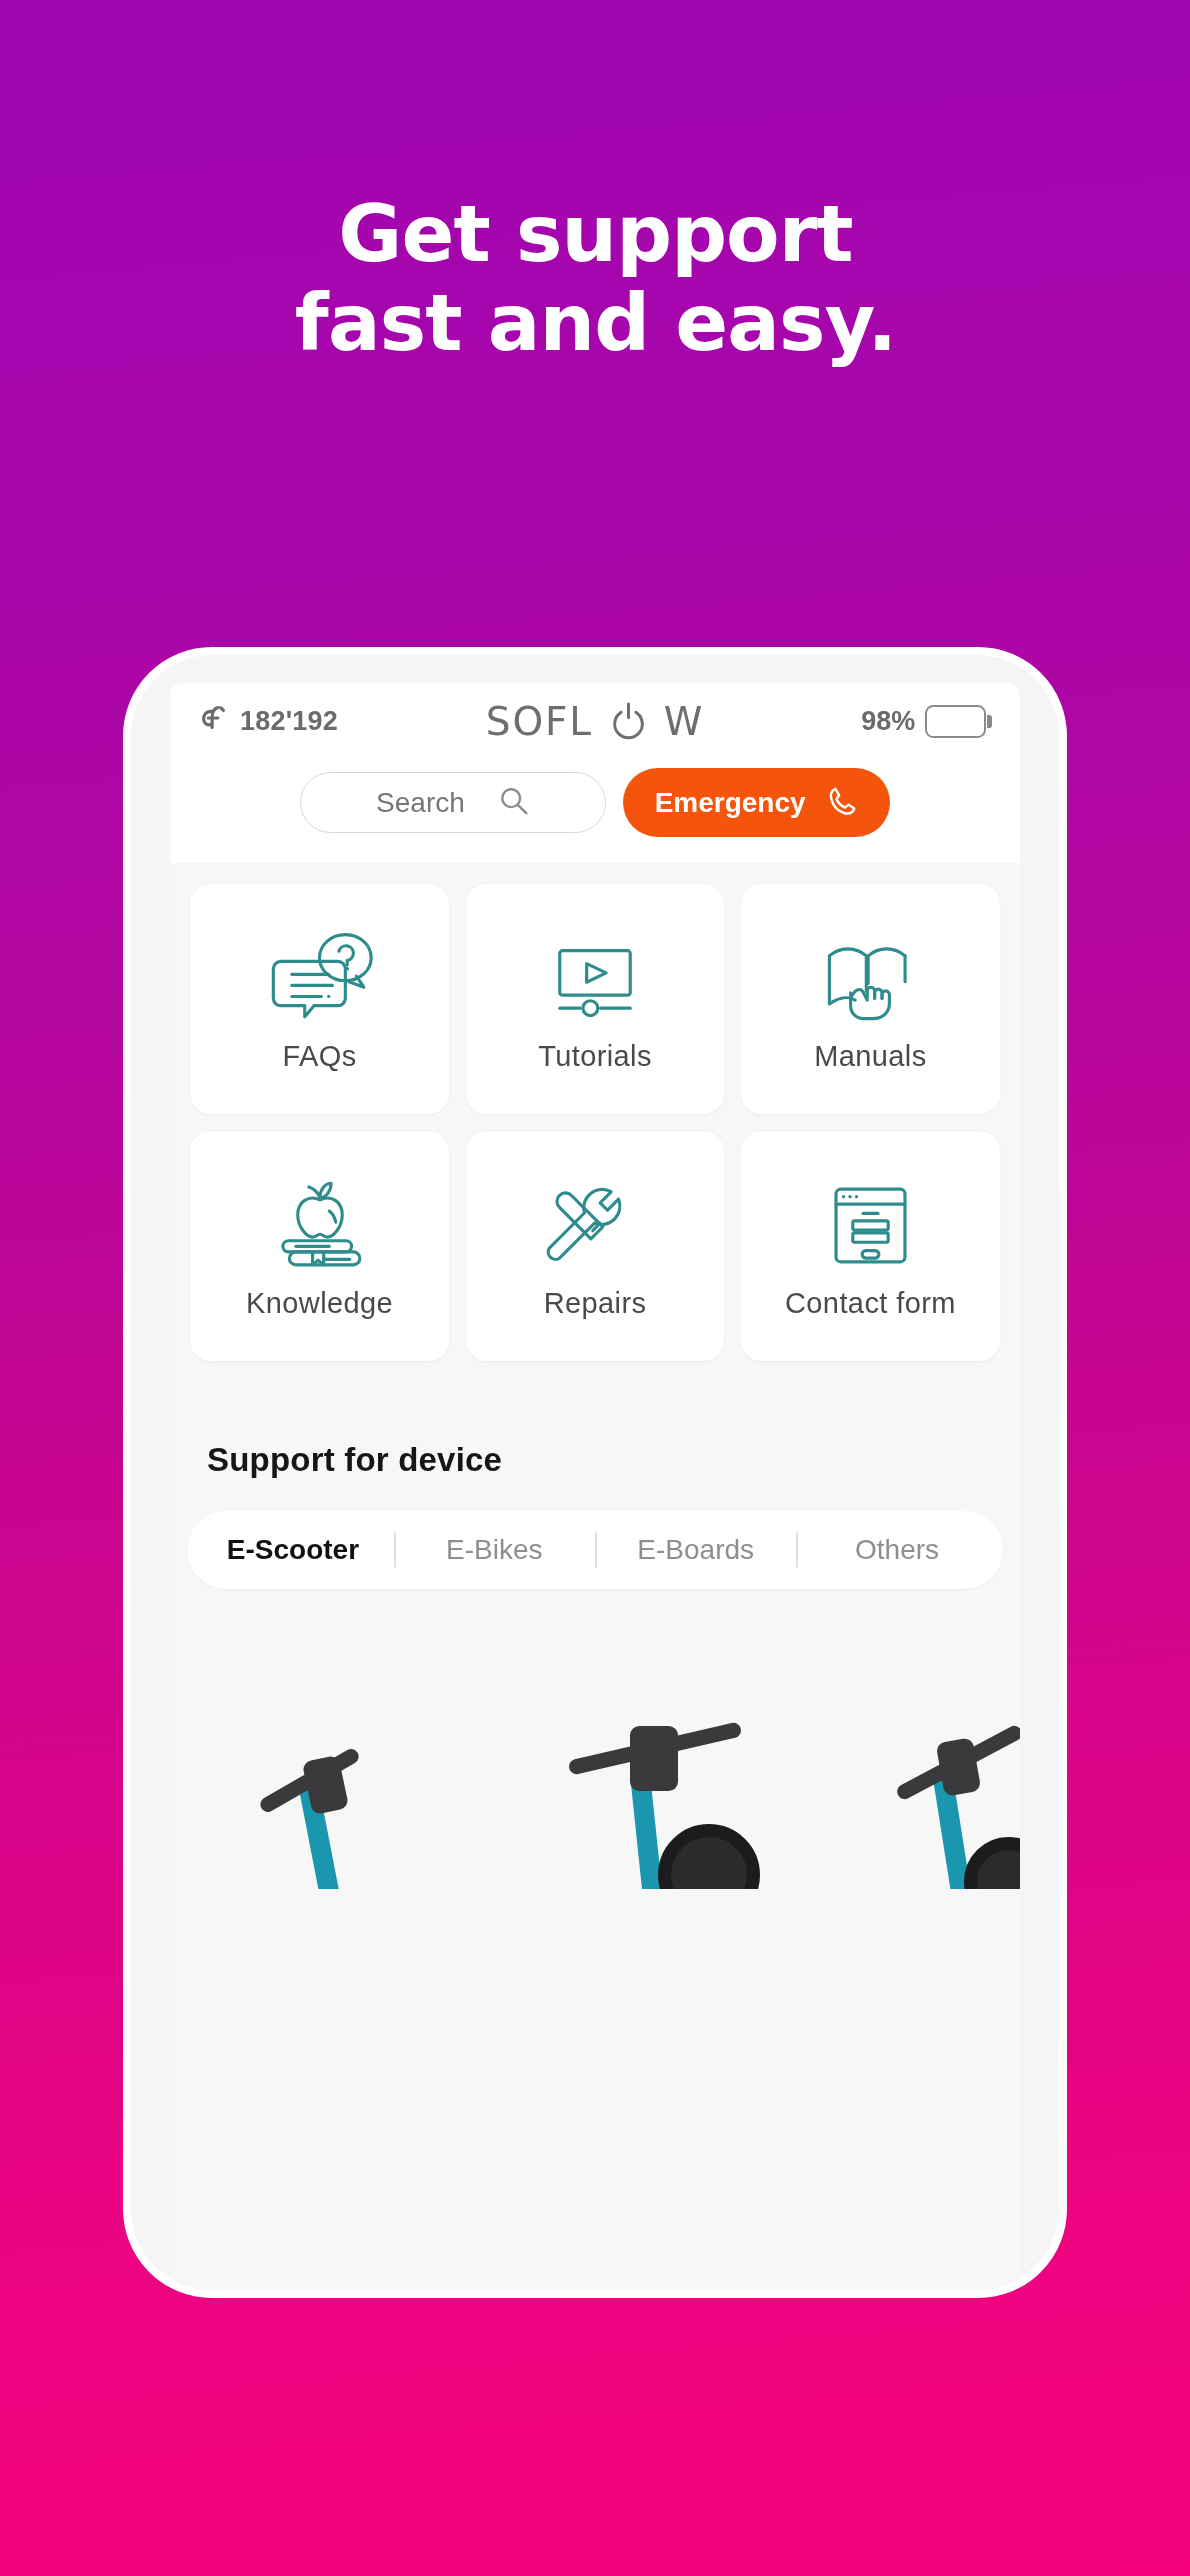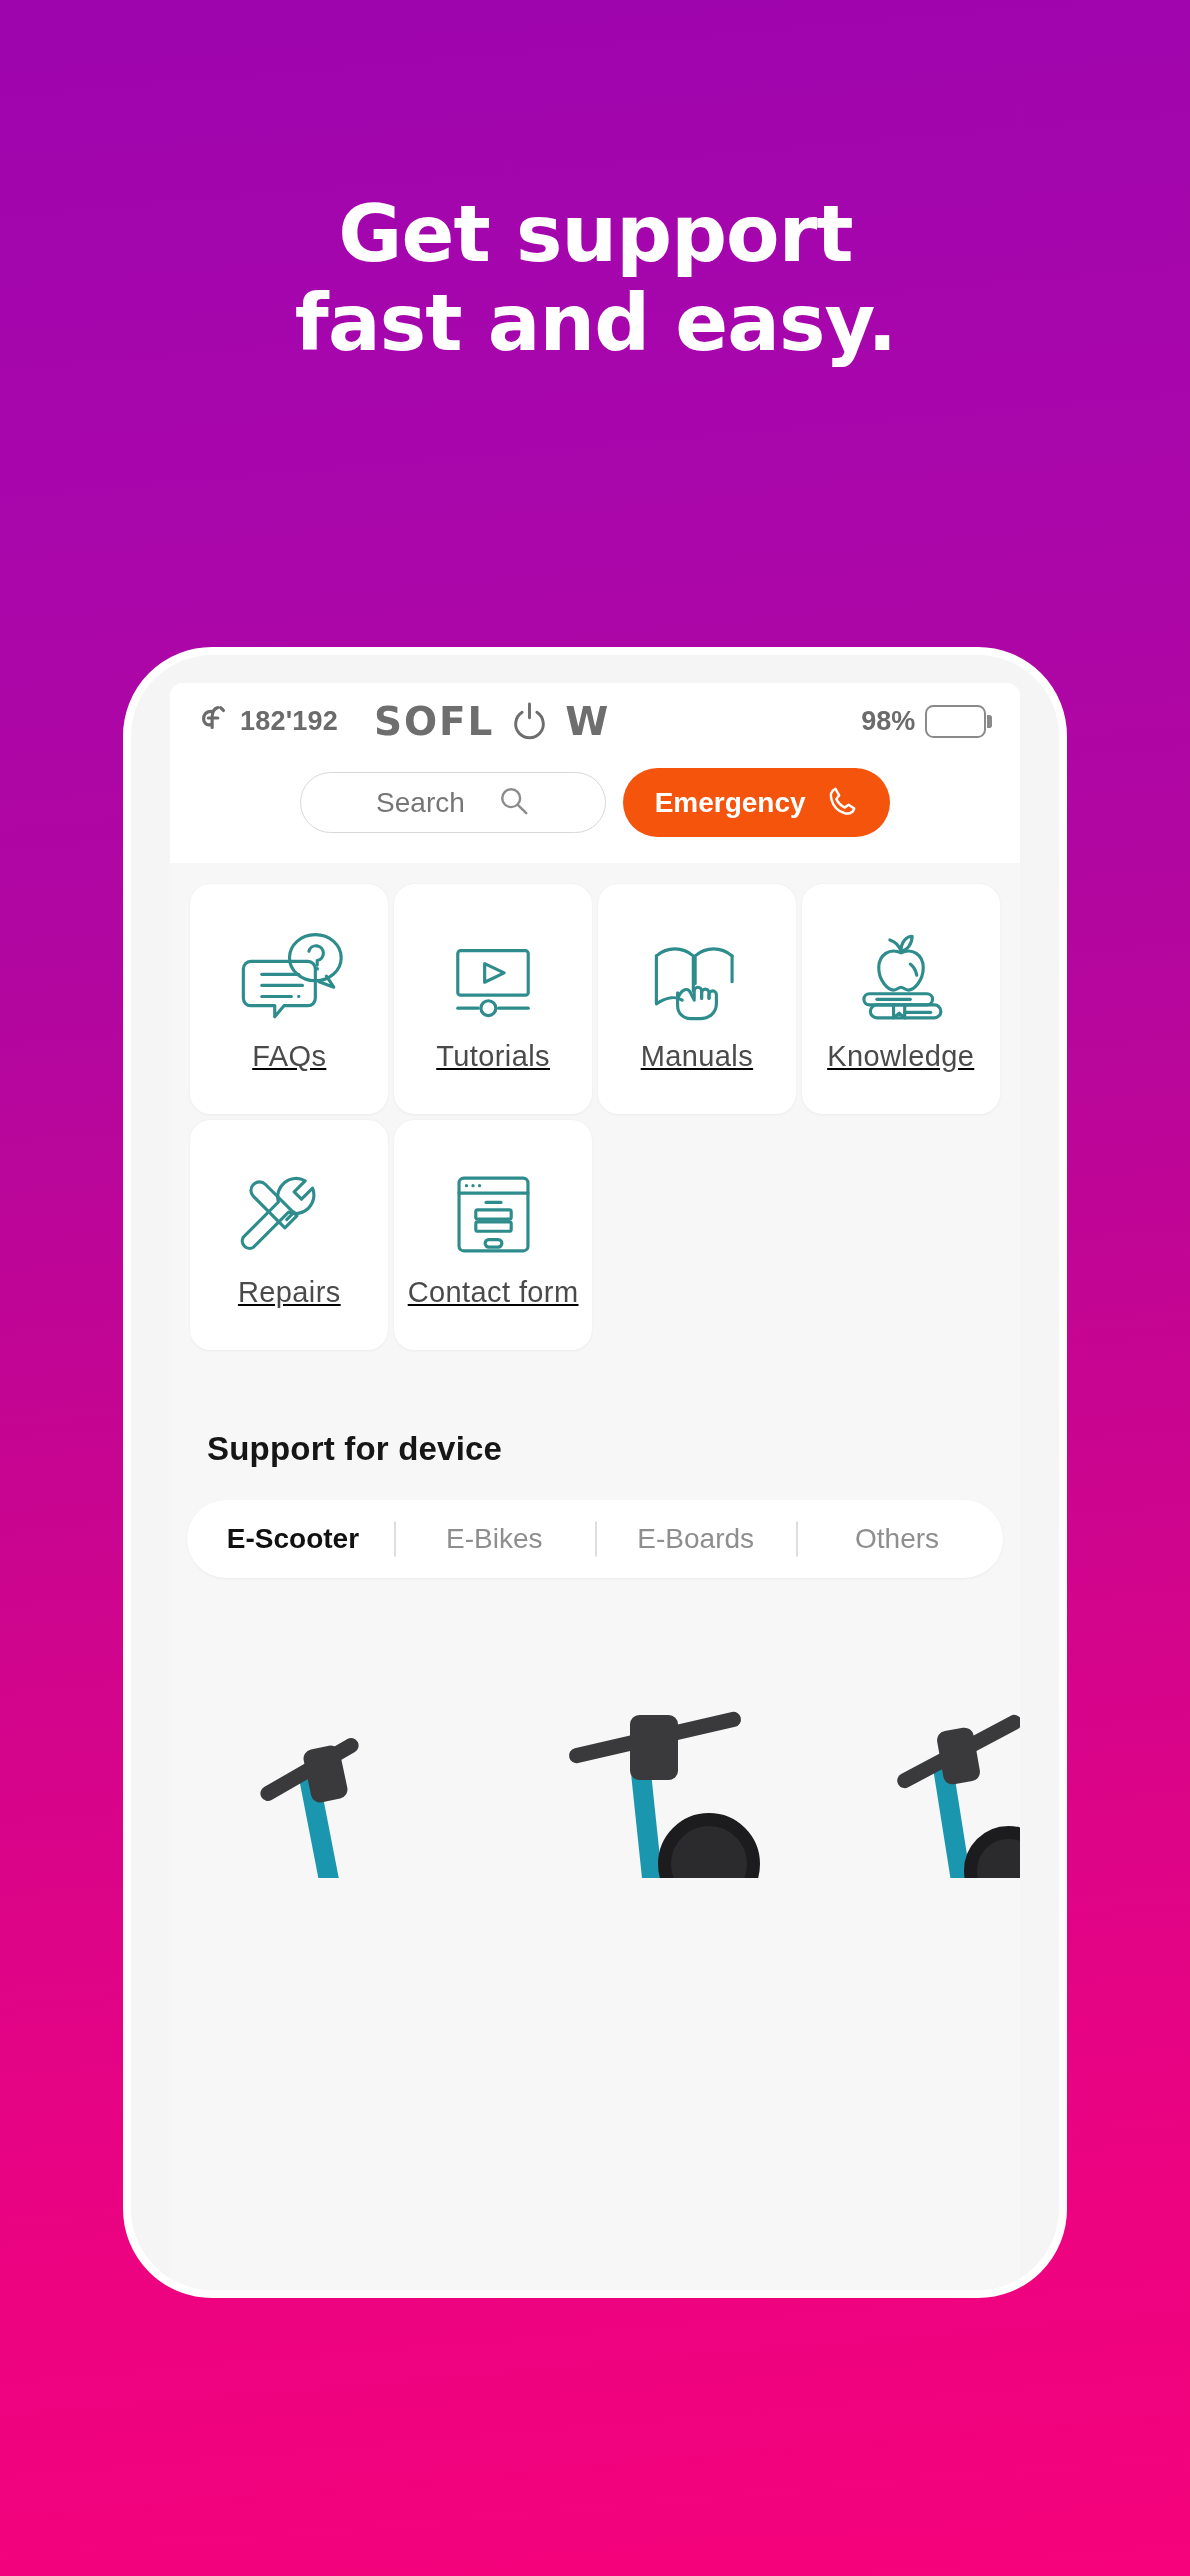--- a/index.html
+++ b/index.html
@@ -78,24 +78,25 @@
     font-size: 27px;
     font-weight: 700;
     letter-spacing: 0.2px;
     min-width: 176px;
   }
   .brand {
     flex: 1;
     text-align: center;
     color: #6e6e6e;
     font-size: 39px;
-    font-weight: 700;
+    font-weight: 400;
     letter-spacing: 1.9px;
     display: flex;
     align-items: center;
+    justify-content: center;
     gap: 16px;
     font-family: "DejaVu Sans", sans-serif;
   }
   .battery-wrap {
     display: flex;
     align-items: center;
     gap: 9.3px;
     min-width: 176px;
     justify-content: flex-end;
   }
@@ -165,24 +166,23 @@
   .emergency-label {
     color: #ffffff;
     font-size: 28px;
     font-weight: 700;
   }
 
   
   .tilegrid {
     padding: 20.4px 20.4px 0 20.4px;
     display: grid;
-    grid-template-columns: 1fr 1fr 1fr 1fr;
-    gap: 6px;
+    grid-template-columns: 1fr 1fr 1fr;
+    gap: 17px;
     background: #f7f7f7;
-    text-decoration: underline;
   }
   .tile {
     background: #ffffff;
     border-radius: 20.4px;
     height: 230px;
     display: flex;
     flex-direction: column;
     align-items: center;
     justify-content: center;
     gap: 7.4px;

